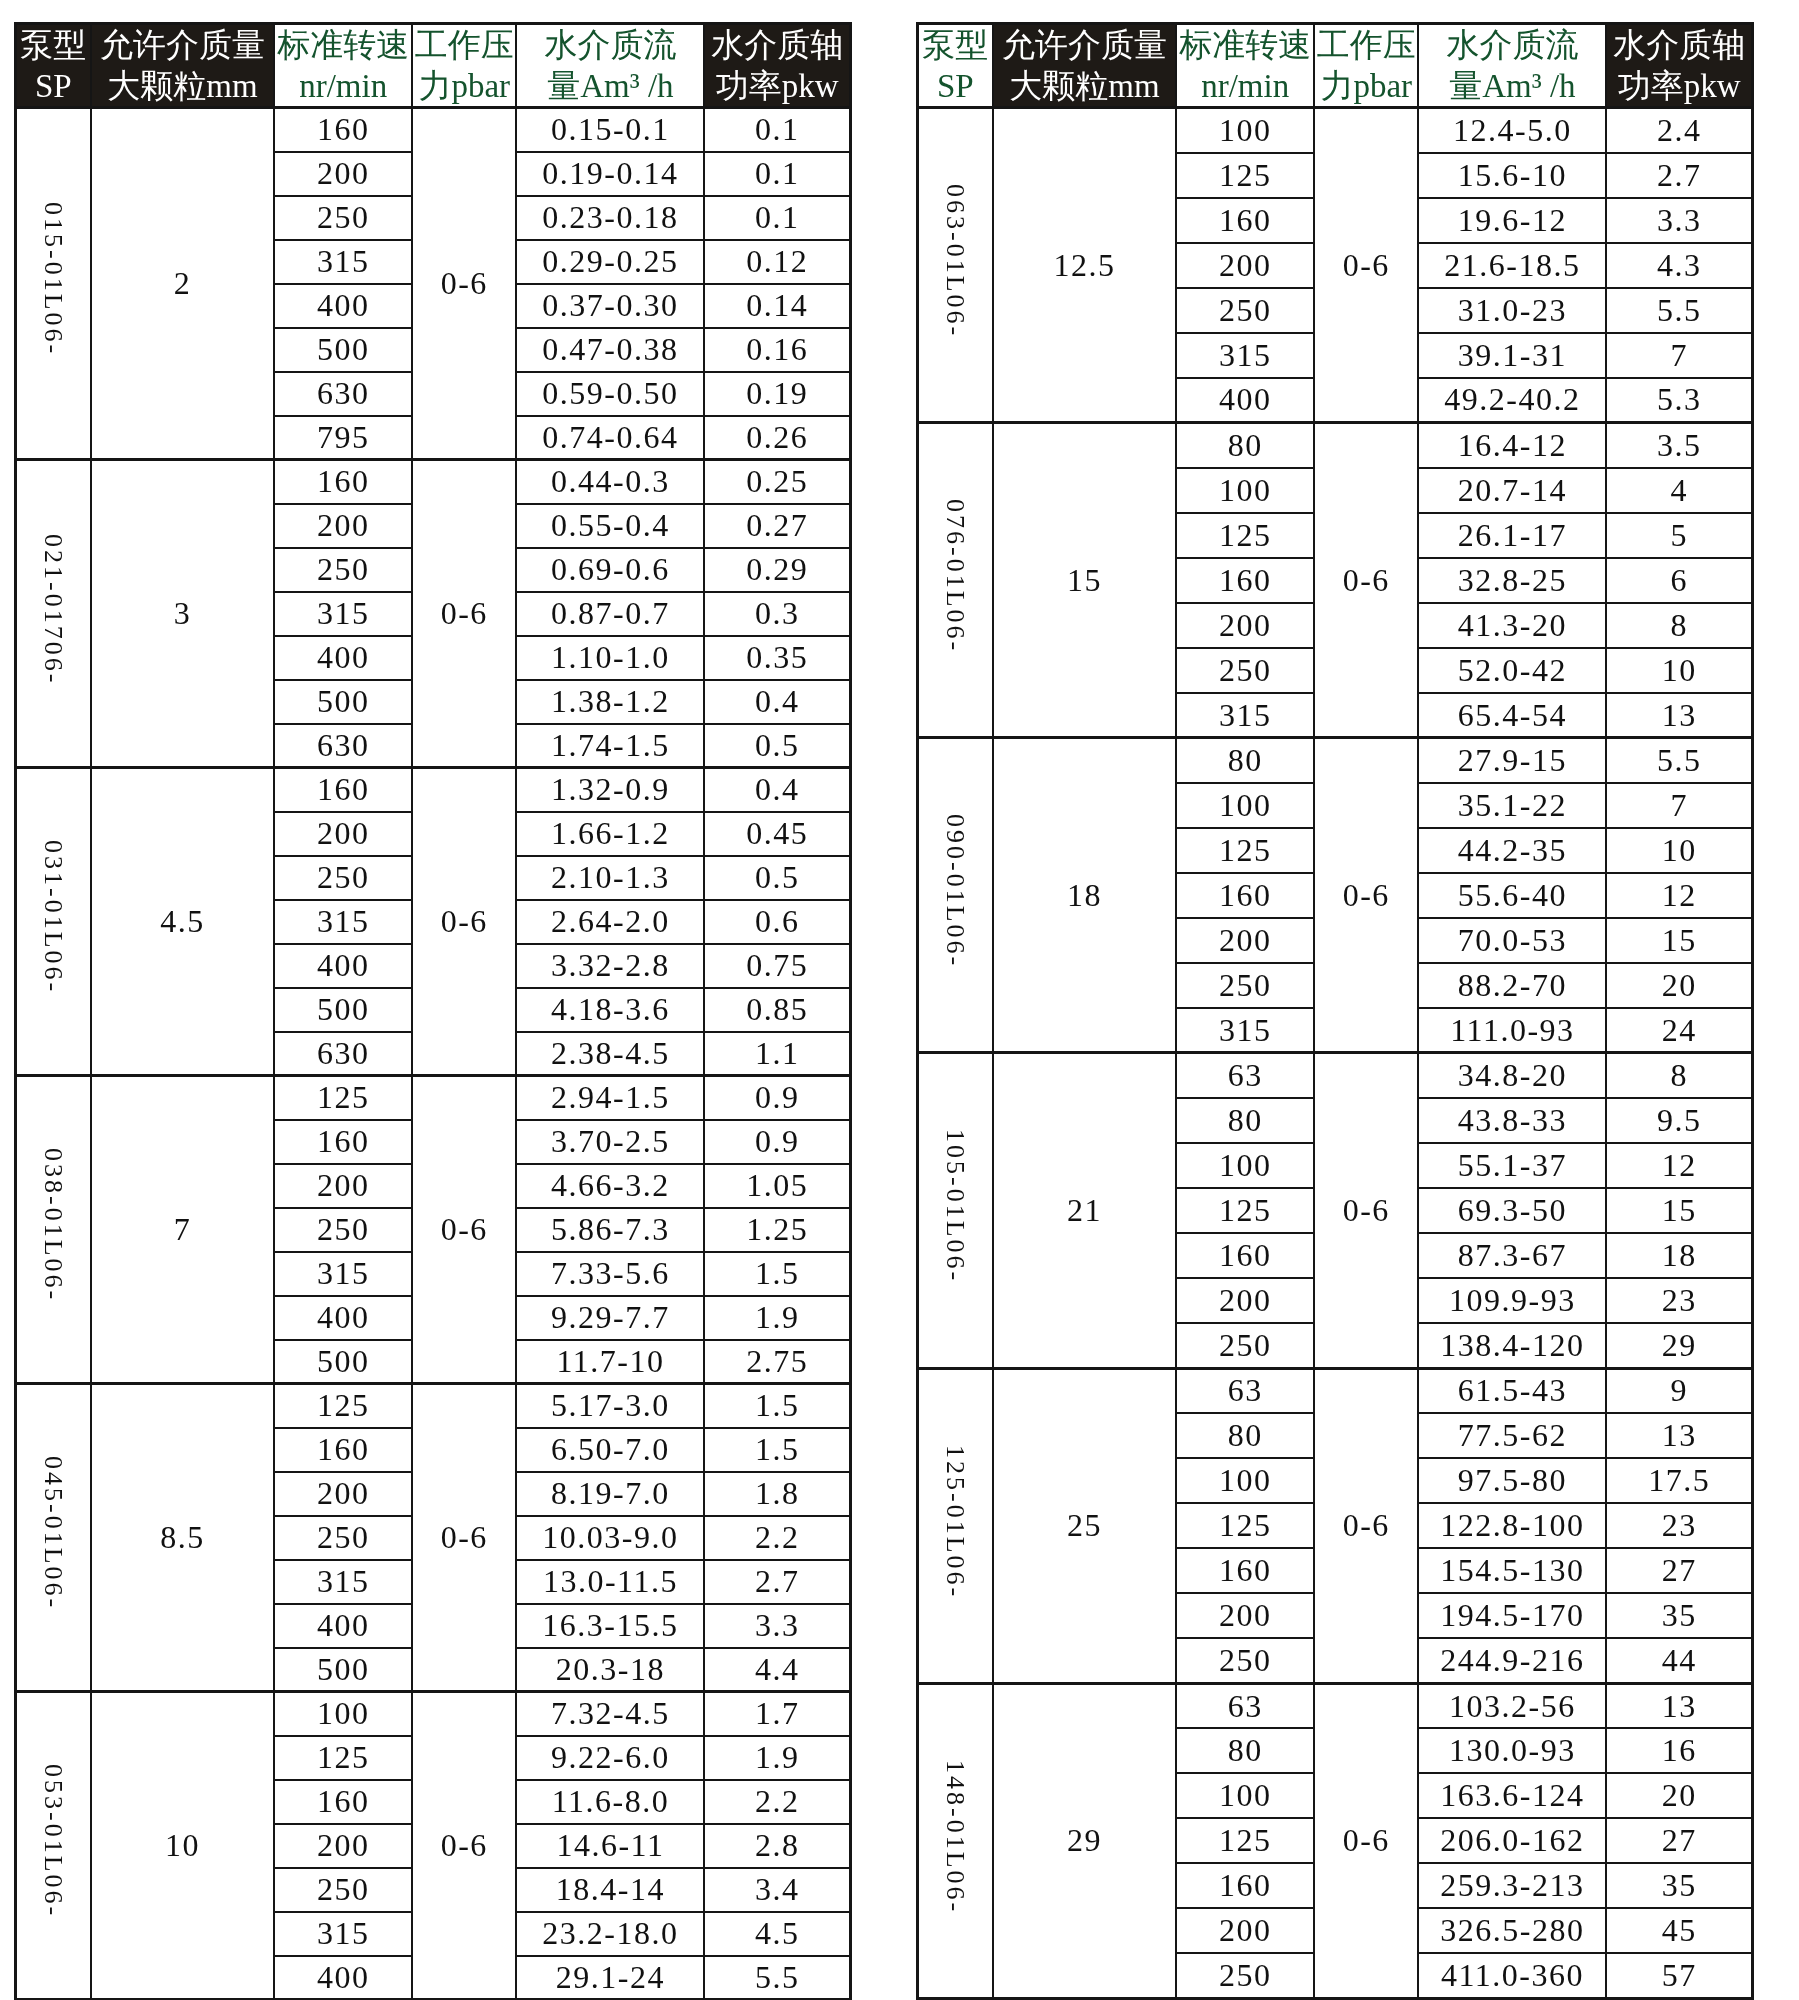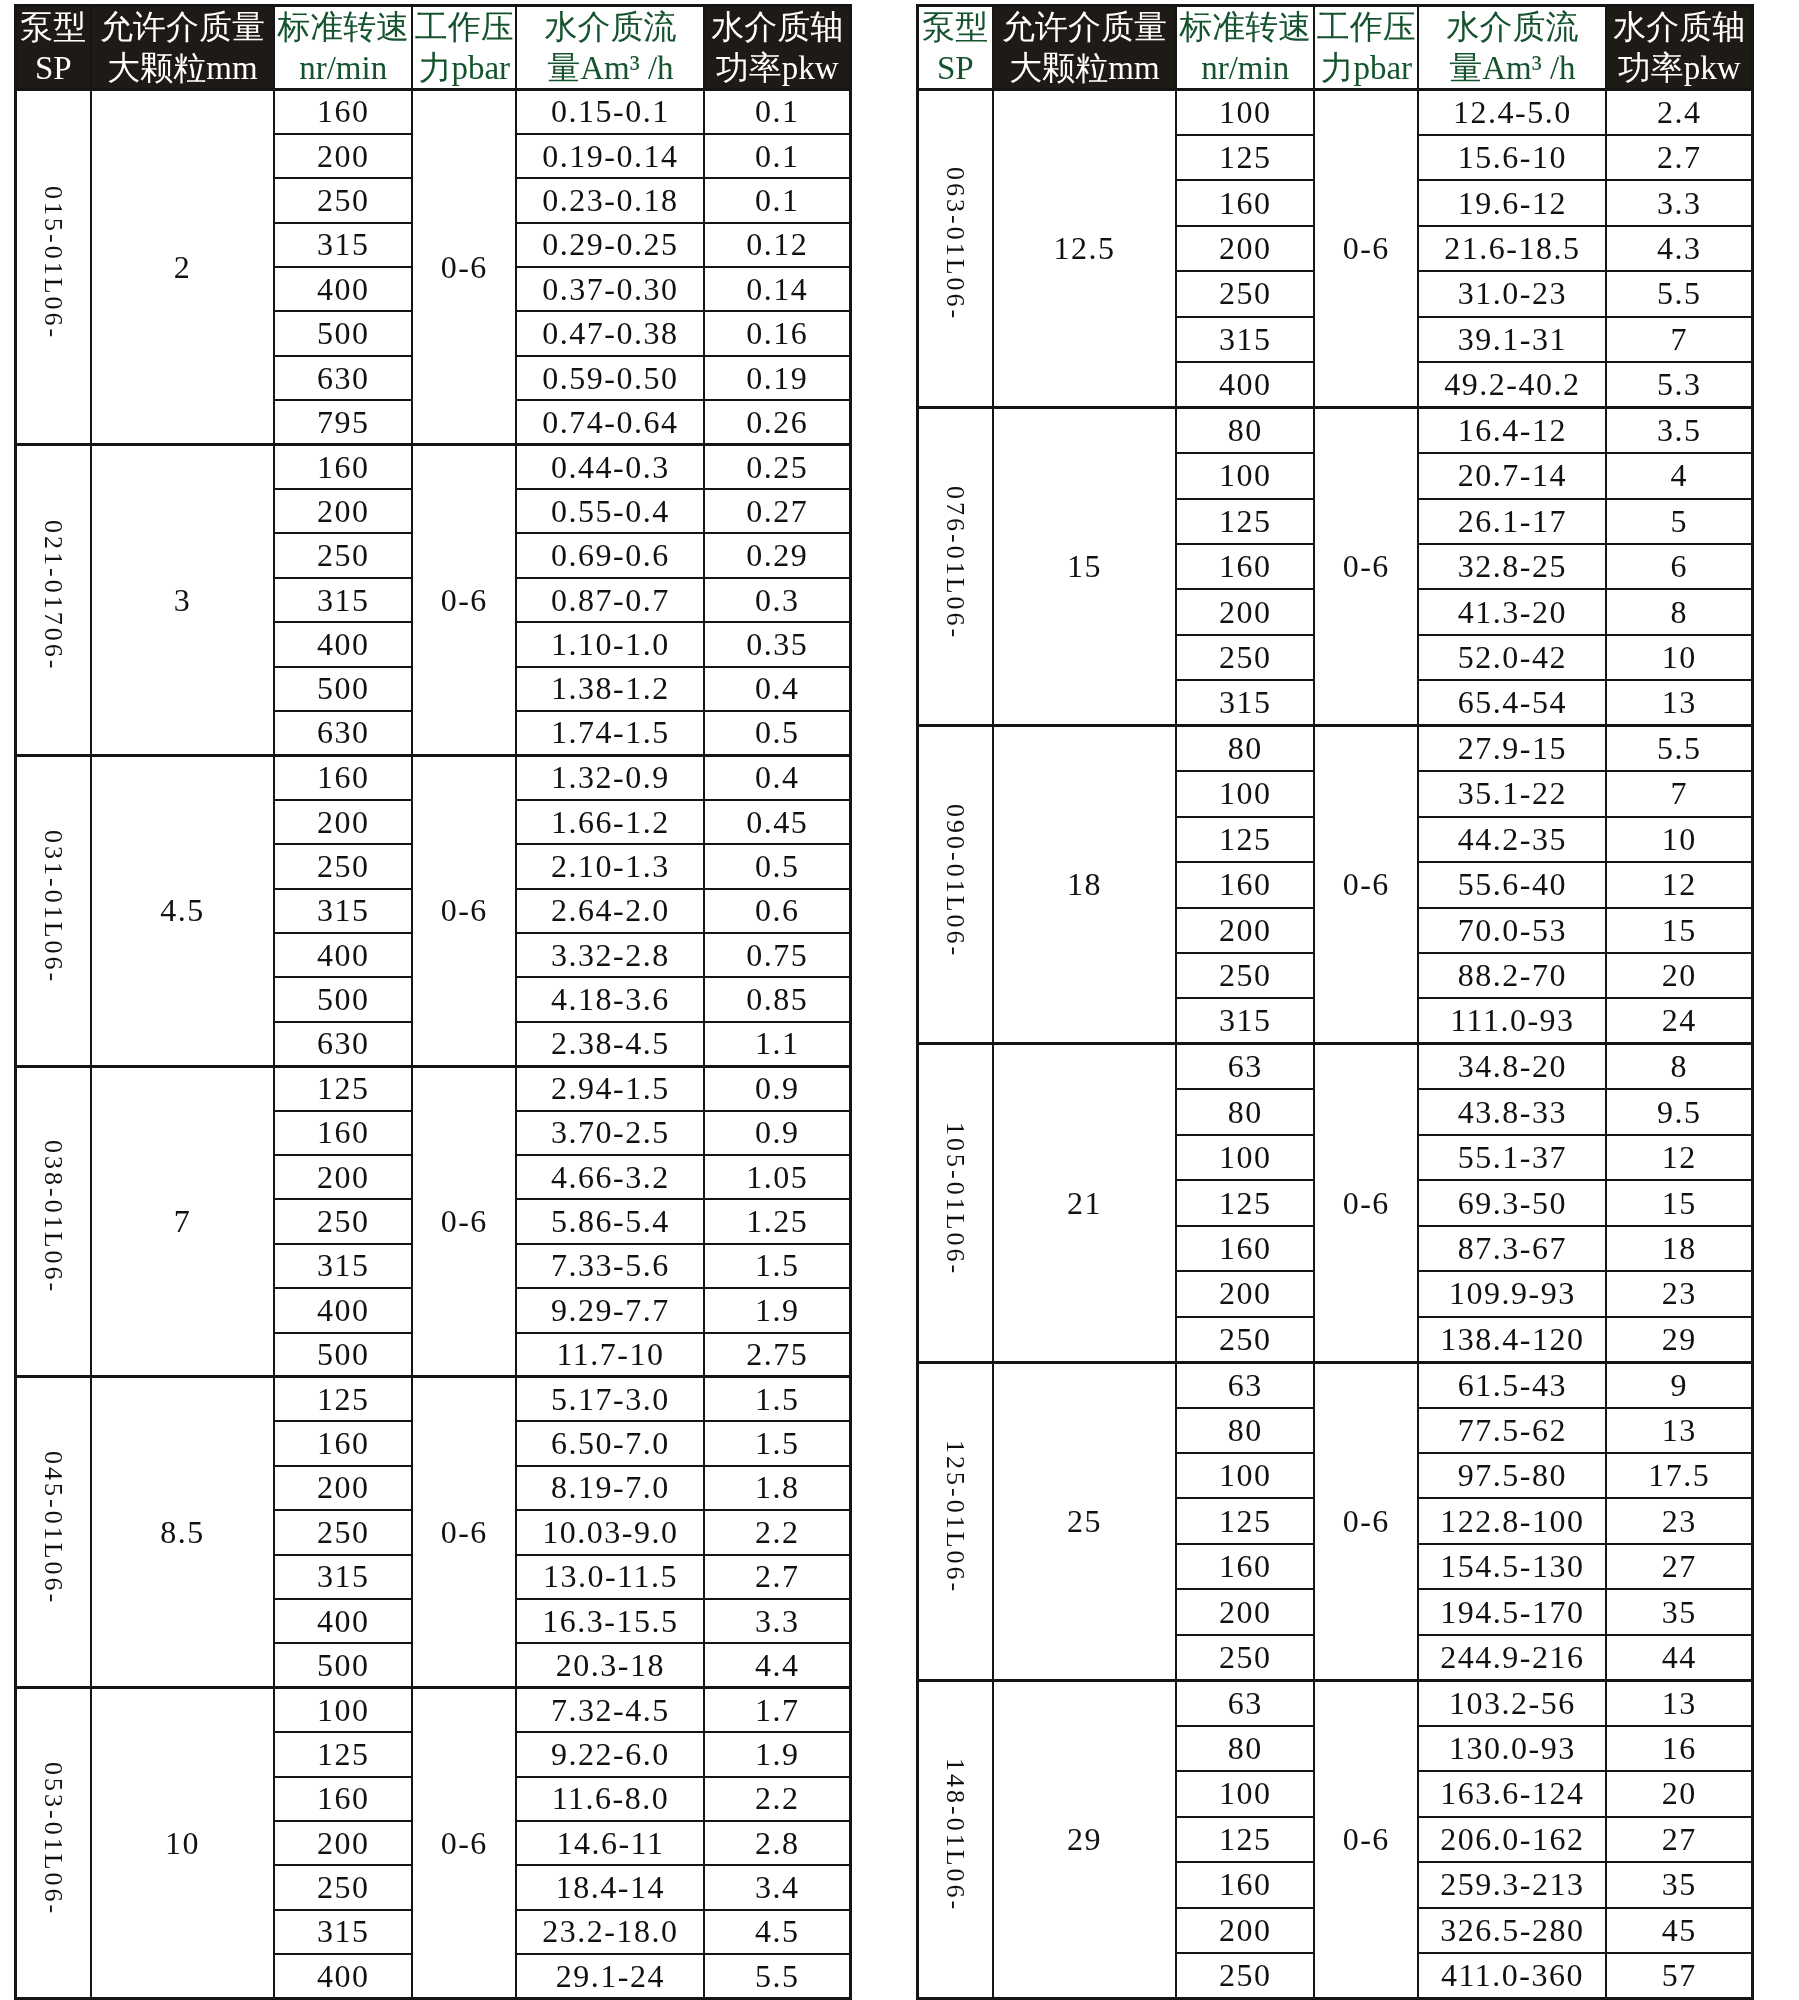--- a/index.html
+++ b/index.html
@@ -4,21 +4,21 @@
 <style>
   html,body{margin:0;padding:0;background:#ffffff;}
   body{
     width:1799px;height:2000px;overflow:hidden;
     font-family:"Liberation Serif","DejaVu Serif",serif;
     color:#111111;
   }
   .page{
     box-sizing:border-box;
     width:1799px;height:2000px;
-    padding:4px 0 0 14px;
+    padding:22px 0 0 14px;
     display:flex;
     gap:64px;
   }
   table.spec-table{
     border-collapse:collapse;
     table-layout:fixed;
     width:838px;
     border:3px solid #151515;
   }
   .spec-table th,.spec-table td{
@@ -244,21 +244,21 @@
           <td>3.70-2.5</td>
           <td>0.9</td>
         </tr>
         <tr>
           <td>200</td>
           <td>4.66-3.2</td>
           <td>1.05</td>
         </tr>
         <tr>
           <td>250</td>
-          <td>5.86-5.4</td>
+          <td>5.86-7.3</td>
           <td>1.25</td>
         </tr>
         <tr>
           <td>315</td>
           <td>7.33-5.6</td>
           <td>1.5</td>
         </tr>
         <tr>
           <td>400</td>
           <td>9.29-7.7</td>

